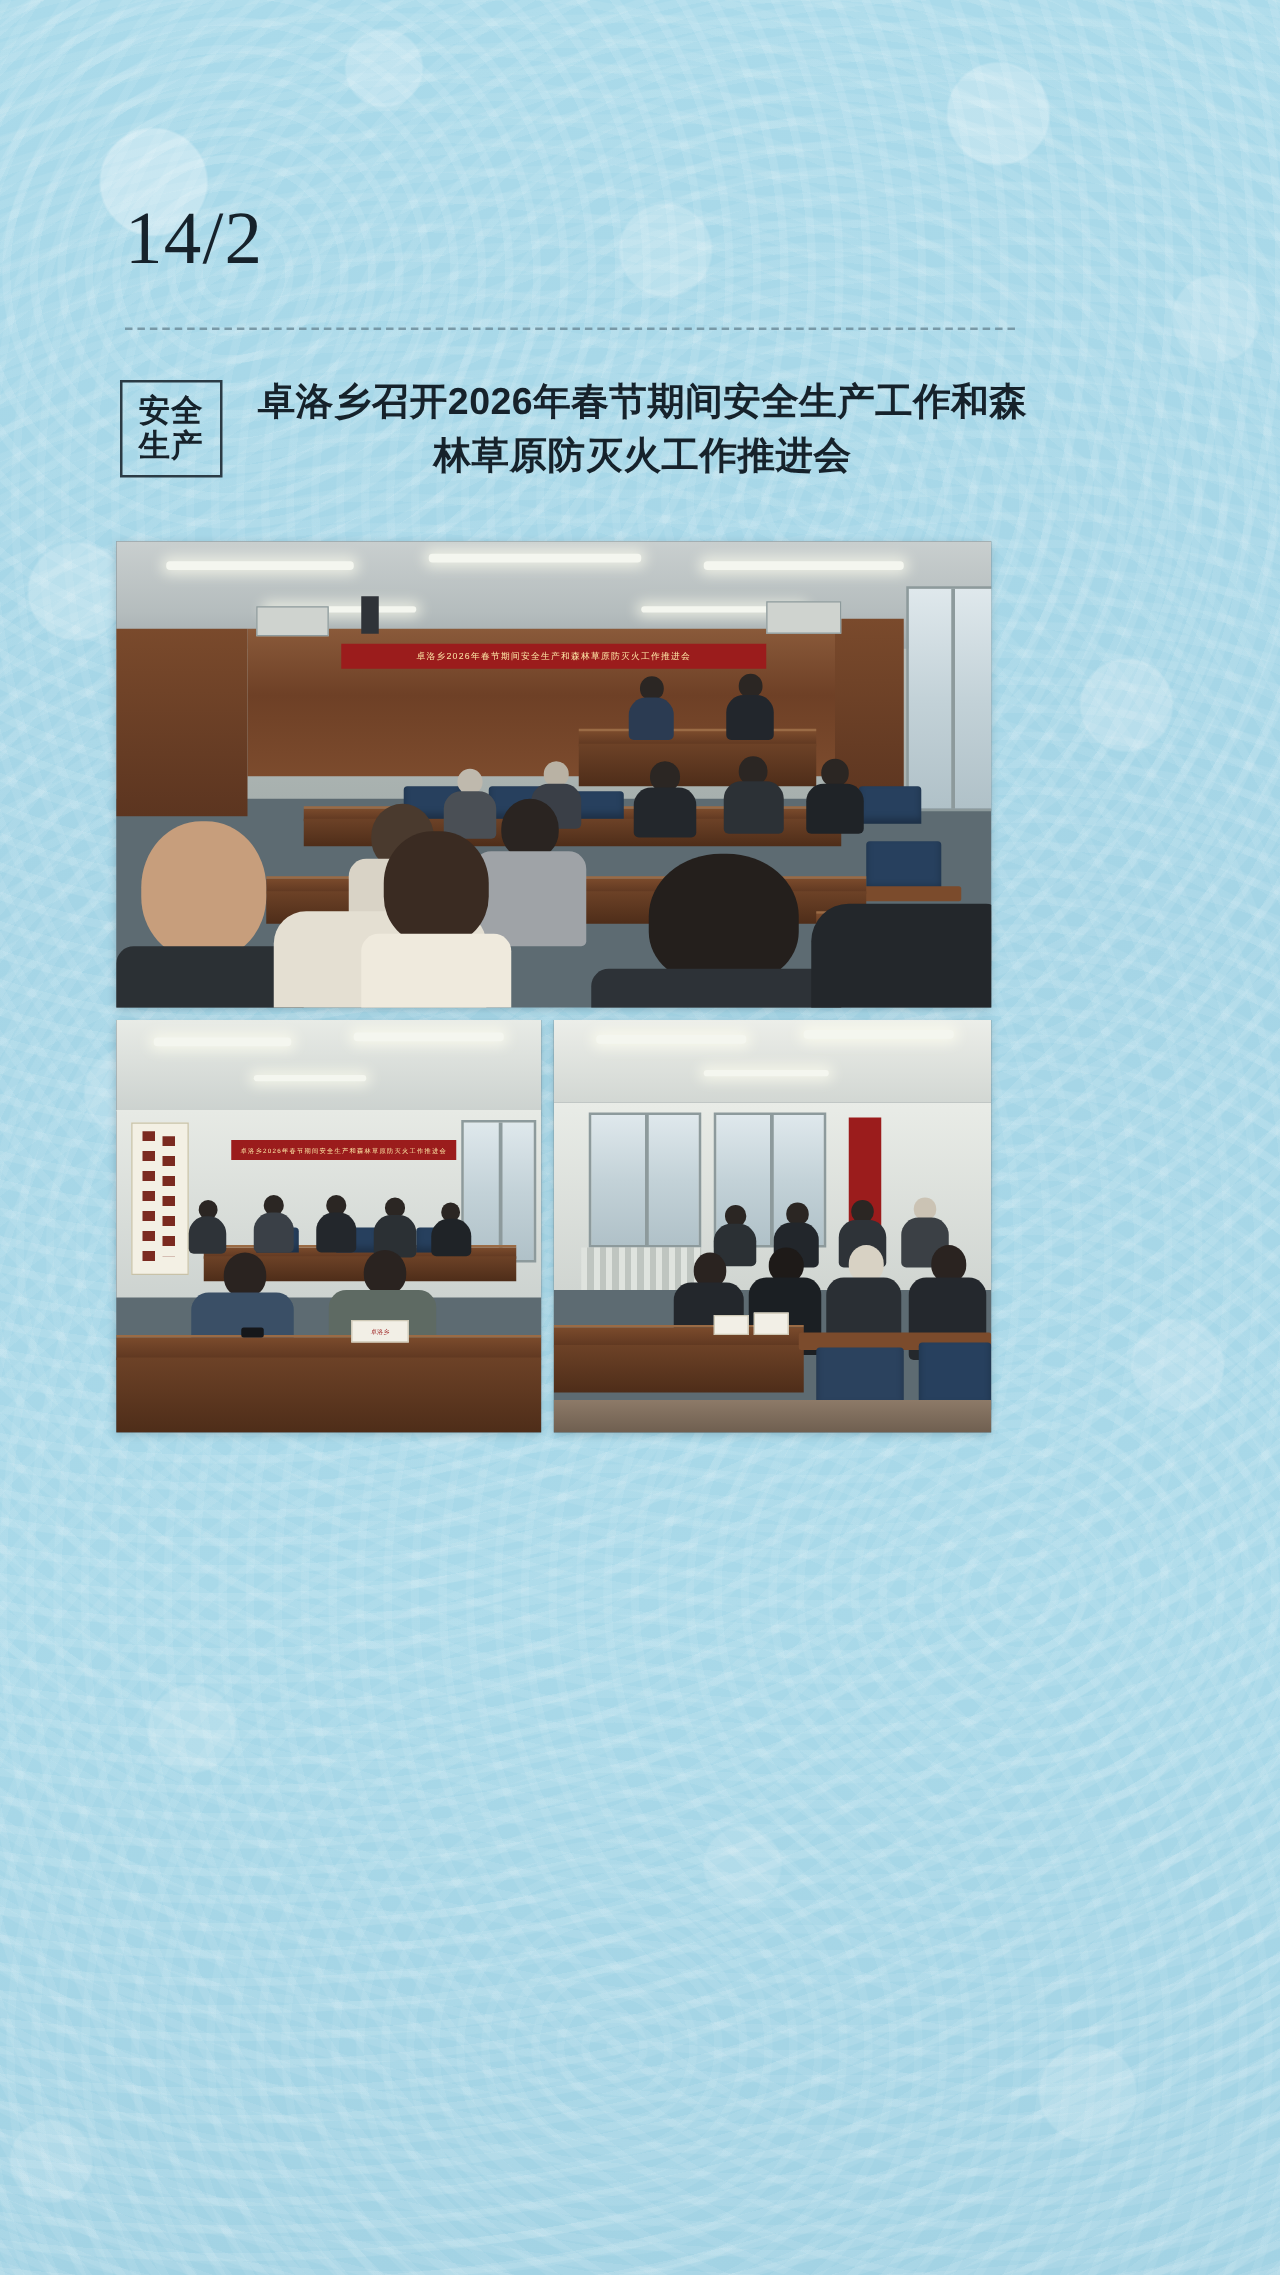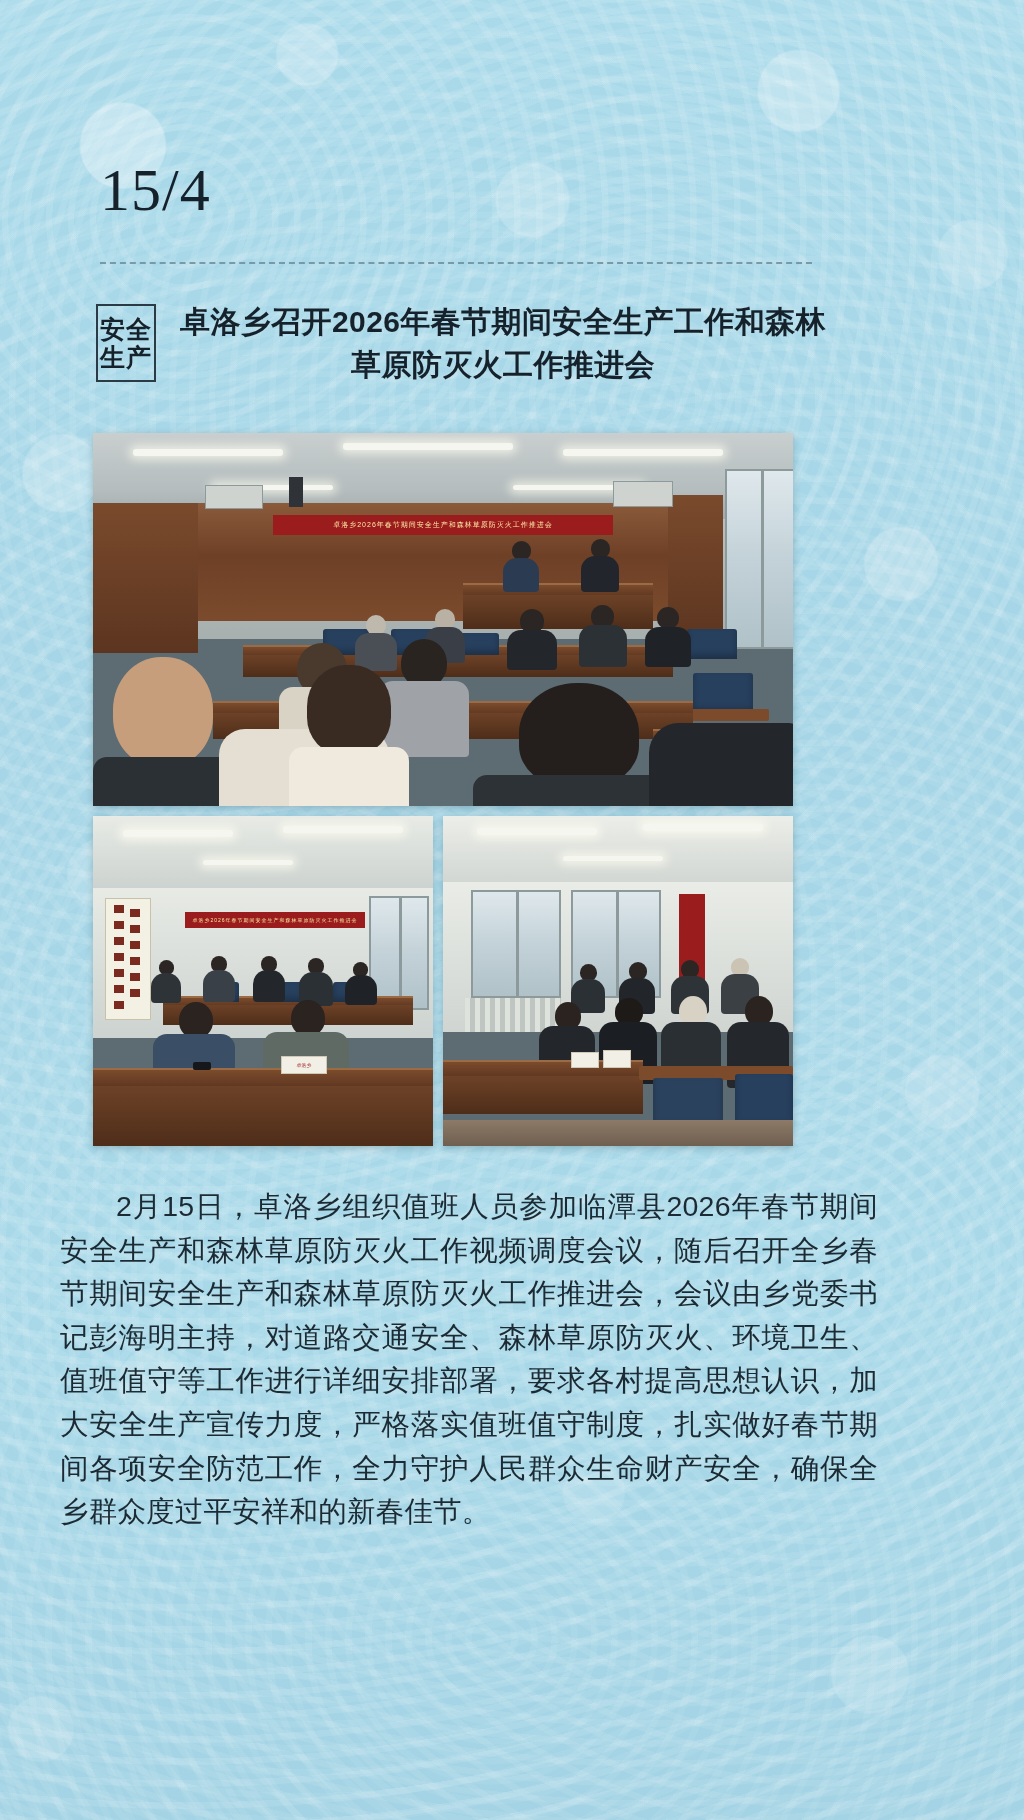--- a/index.html
+++ b/index.html
@@ -96,21 +96,21 @@
   .headline-row {
     position: absolute;
     left: 96px;
     top: 300px;
     width: 740px;
     display: flex;
     align-items: flex-start;
   }
   .tag-box {
     flex: 0 0 auto;
-    width: 60px;
+    width: 82px;
     min-height: 78px;
     border: 2px solid #2b3b45;
     display: flex;
     flex-direction: column;
     align-items: center;
     justify-content: center;
     padding: 4px 2px;
     margin-top: 4px;
     box-sizing: border-box;
   }
@@ -256,21 +256,21 @@
     letter-spacing: 0.5px;
   }
   .credits span { margin-left: 34px; }
 </style>
 </head>
 <body>
 
 <div class="page">
 
   <div class="header">
-    <div class="date-label">15/4</div>
+    <div class="date-label">14/2</div>
   </div>
   <div class="divider"></div>
 
   <div class="headline-row">
     <div class="tag-box">
       <span>安全</span>
       <span>生产</span>
     </div>
     <div class="headline">卓洛乡召开2026年春节期间安全生产工作和森林草原防灭火工作推进会</div>
   </div>
@@ -496,16 +496,15 @@
 
           <div class="chairframe" style="left:196px; top:250px; width:154px; height:14px;"></div>
           <div class="chairback" style="left:210px; top:262px; width:70px; height:50px; background:#2b425e;"></div>
           <div class="chairback" style="left:292px; top:258px; width:58px; height:54px; background:#27405e;"></div>
           <div class="floor" style="height:26px;"></div>
         </div>
       </div>
     </div>
   </div>
 
-  <div class="article">2月15日，卓洛乡组织值班人员参加临潭县2026年春节期间安全生产和森林草原防灭火工作视频调度会议，随后召开全乡春节期间安全生产和森林草原防灭火工作推进会，会议由乡党委书记彭海明主持，对道路交通安全、森林草原防灭火、环境卫生、值班值守等工作进行详细安排部署，要求各村提高思想认识，加大安全生产宣传力度，严格落实值班值守制度，扎实做好春节期间各项安全防范工作，全力守护人民群众生命财产安全，确保全乡群众度过平安祥和的新春佳节。</div>
 
 
 </div>
 
 </body></html>

